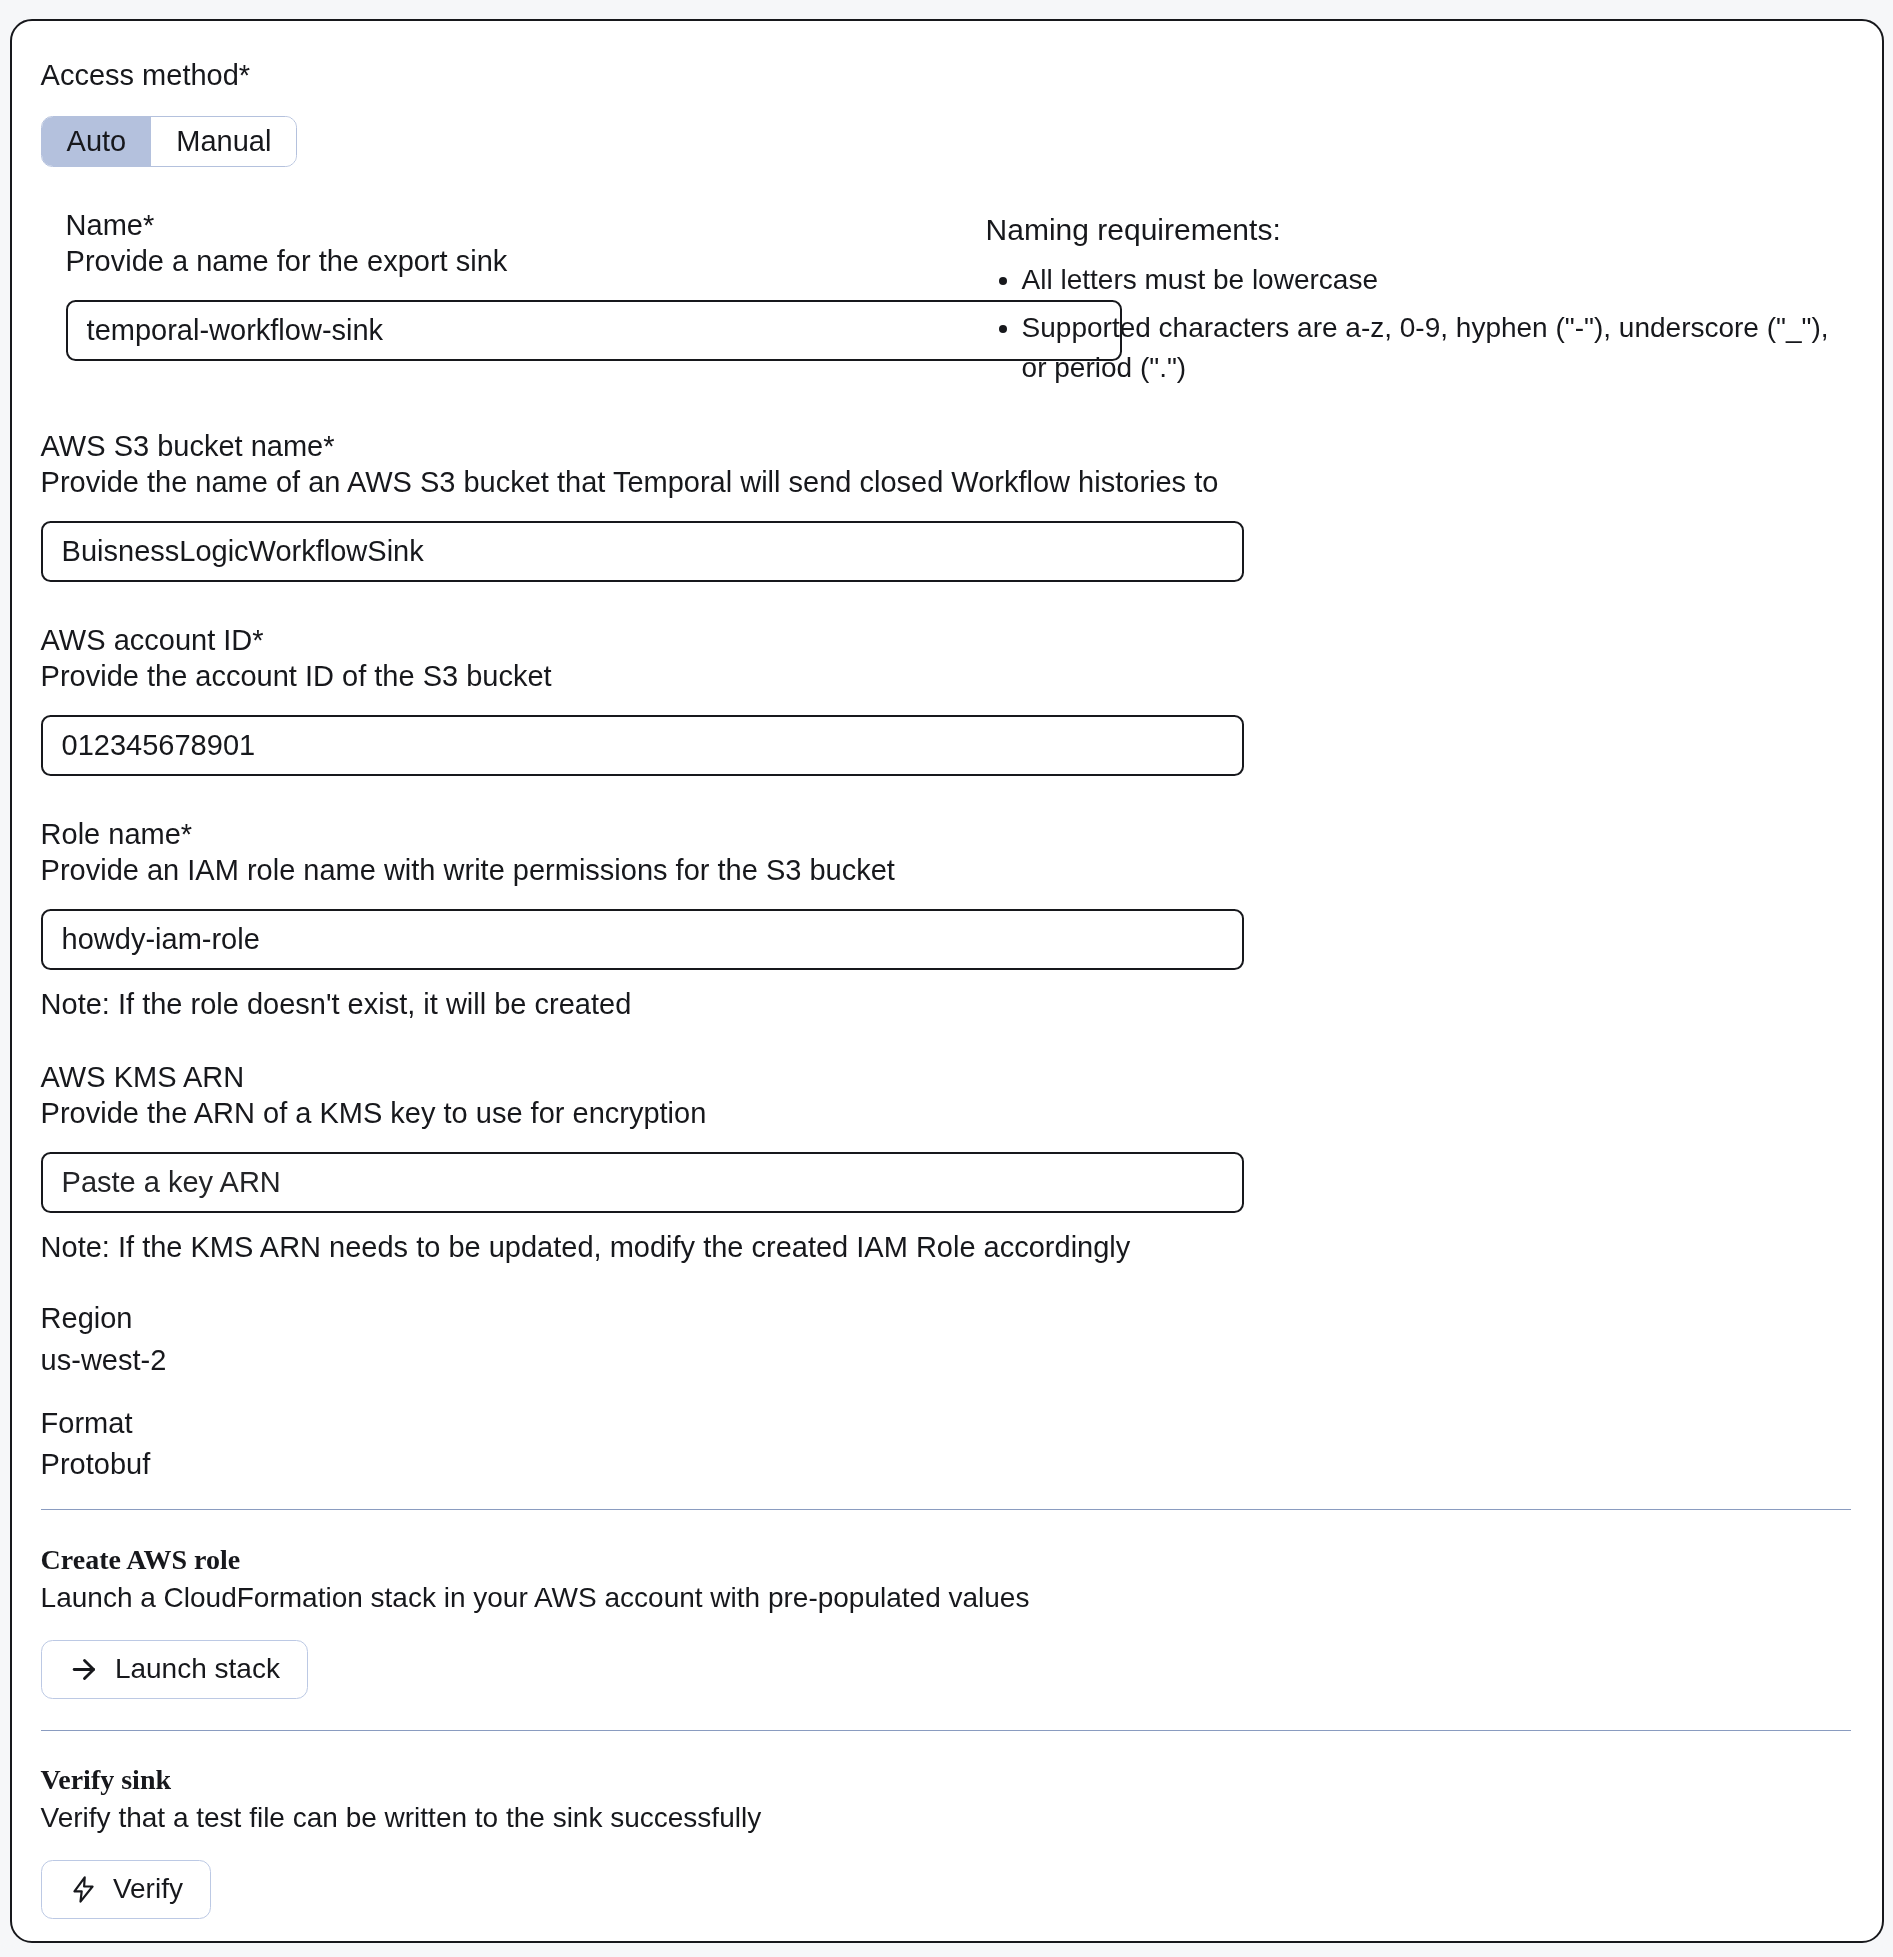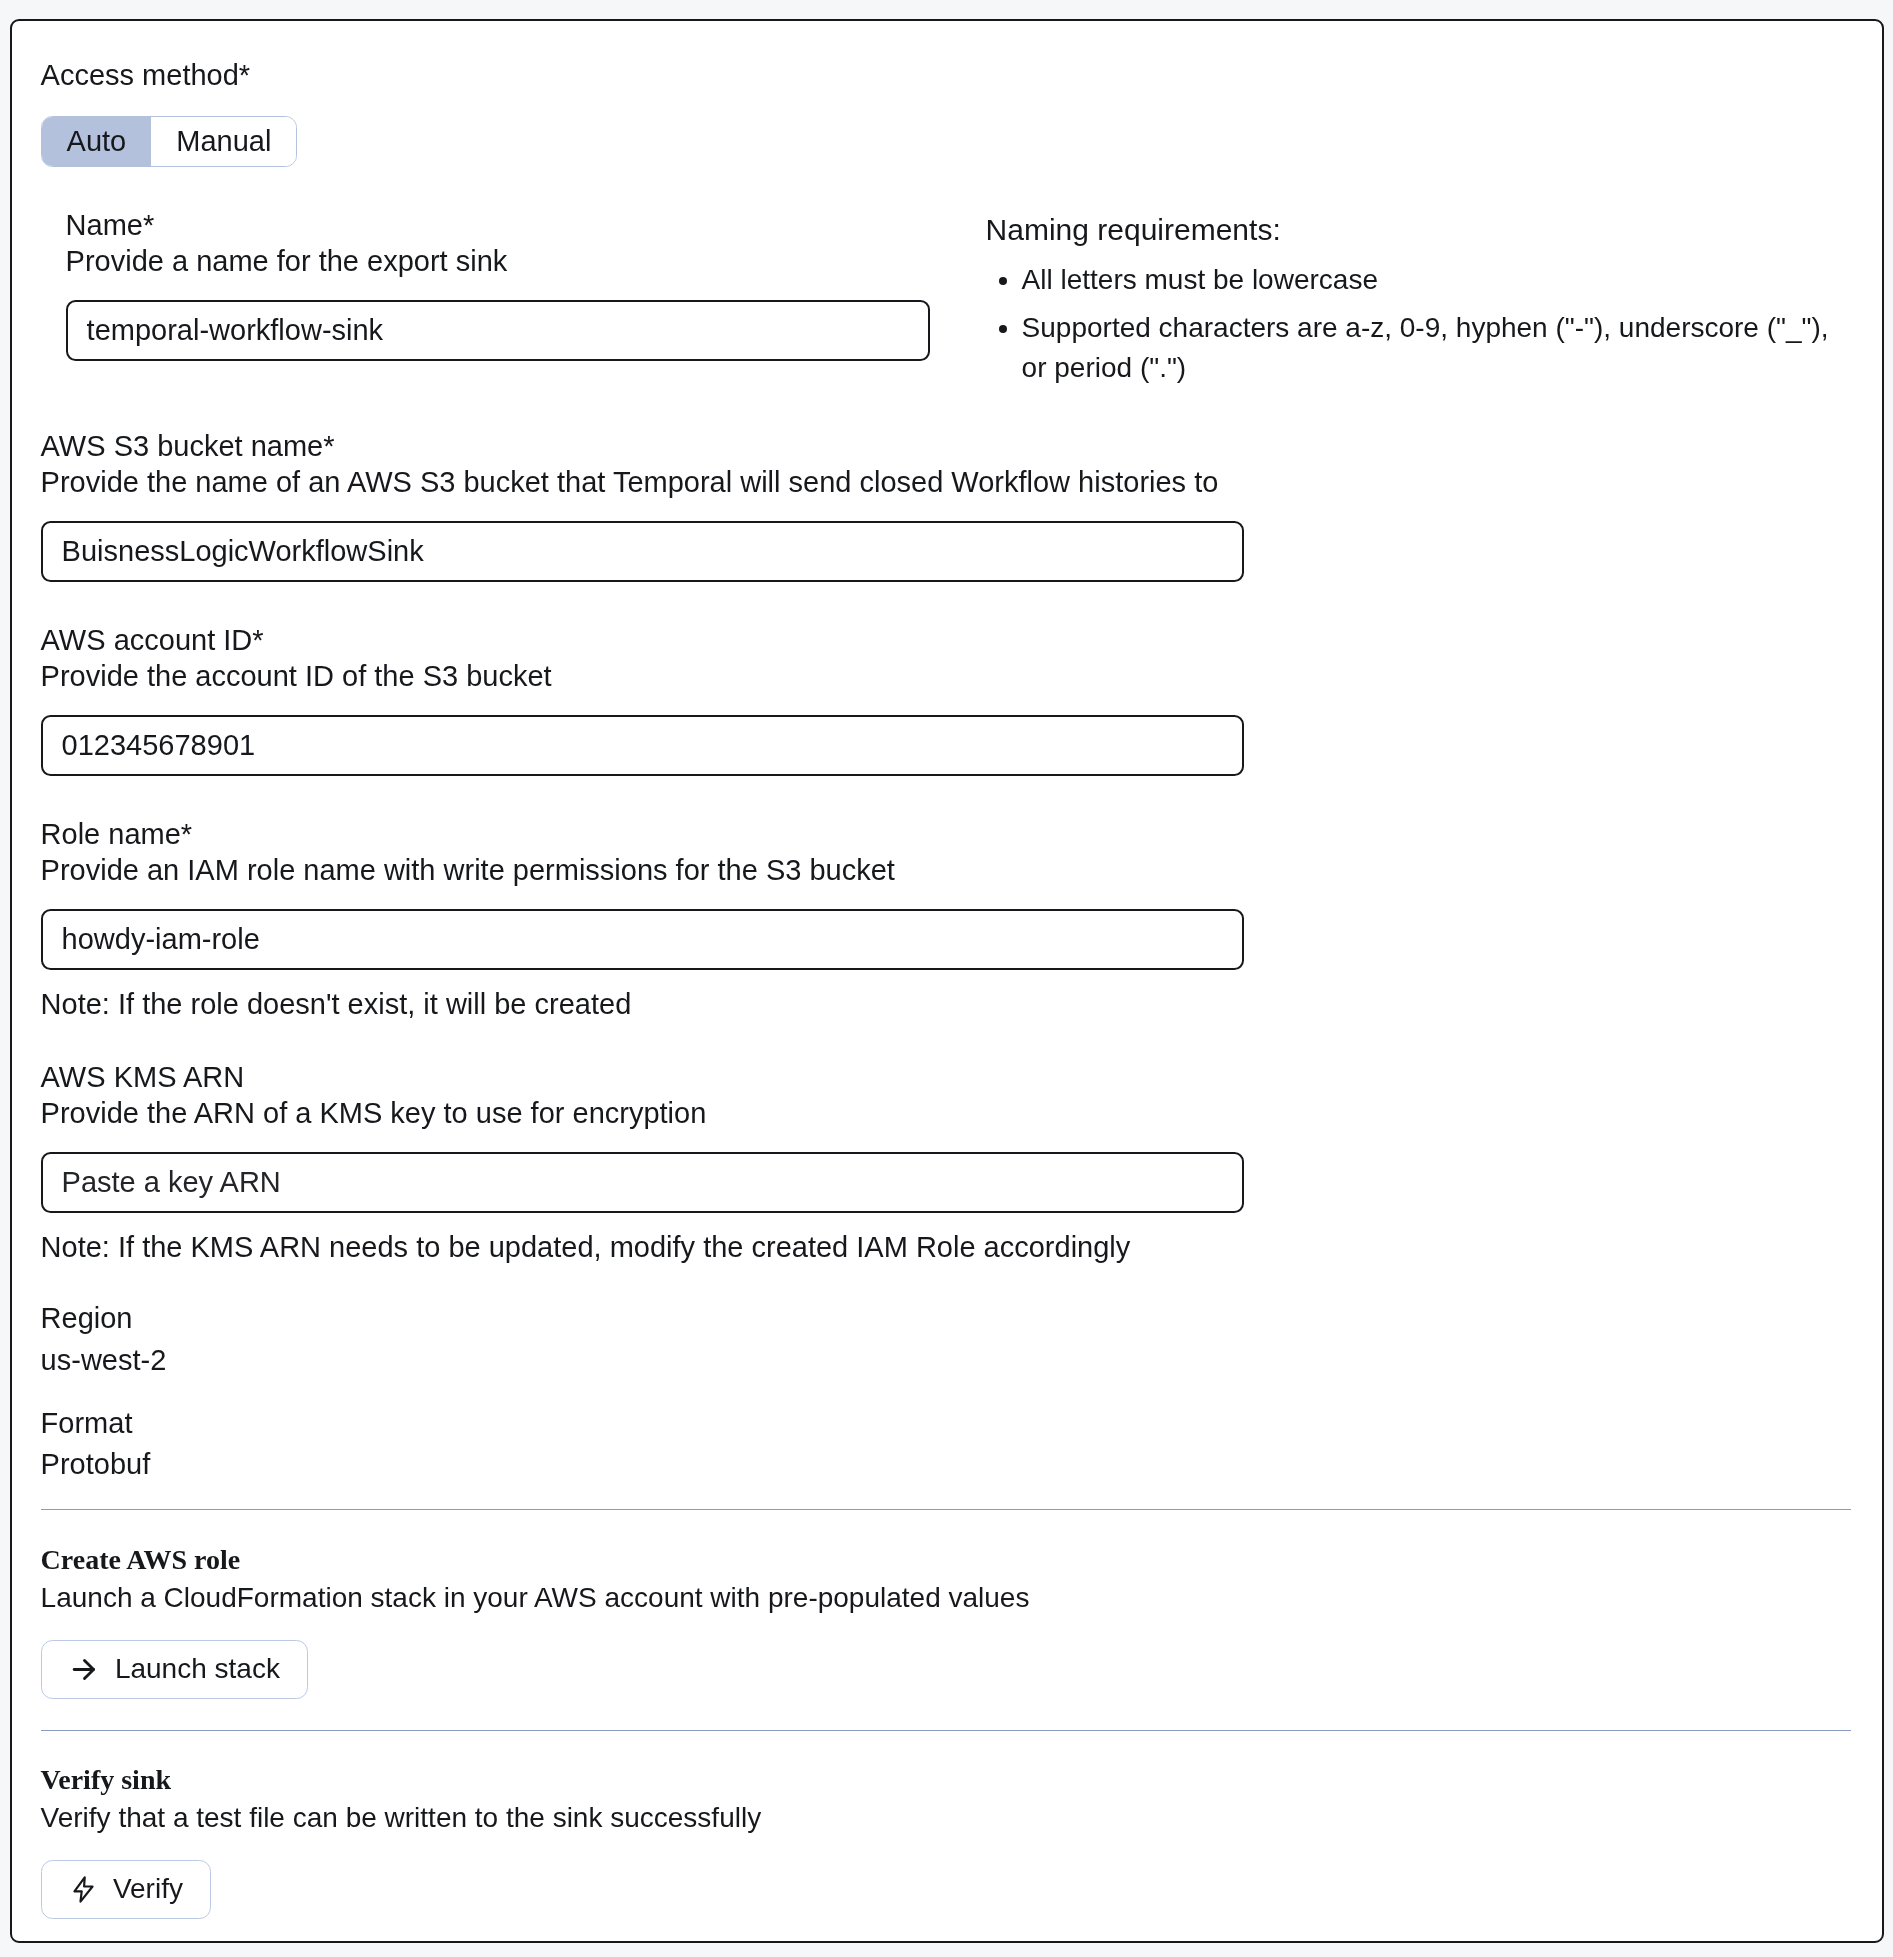--- a/index.html
+++ b/index.html
@@ -11,21 +11,21 @@
     color: #17181c;
     position: relative;
     overflow: hidden;
   }
   .card {
     position: absolute;
     left: 9.6px; top: 19px;
     width: 1874px; height: 1924px;
     background: #ffffff;
     border: 2.9px solid #17181c;
-    border-radius: 9px;
+    border-radius: 22px;
     padding: 36px 31px 0 29px;
   }
   .lbl { display: block; font-size: 29px; line-height: 36px; }
   .desc { font-size: 29px; line-height: 36px; }
   
   .toggle {
     display: inline-flex;
     margin-top: 23px;
     border: 1.9px solid #b4c1dd;
     border-radius: 11.5px;
@@ -61,21 +61,21 @@
     border: 2.4px solid #17181c;
     border-radius: 9.6px;
     padding: 0 19px;
     font-size: 29px;
     font-family: inherit;
     color: #17181c;
     background: #ffffff;
     outline: none;
   }
   .fg input::placeholder { color: #232427; opacity: 1; }
-  .w-narrow { width: 864px; }
+  .w-narrow { width: 1056px; }
   .w-wide { width: 1203px; }
   .note { font-size: 29px; line-height: 29px; margin-top: 20px; color: #17181c; }
   
   .static-group { margin-top: 38px; }
   .static-group + .static-group { margin-top: 27px; }
   .static-group .val { font-size: 29px; line-height: 36px; margin-top: 5.7px; }
   
   .divider { border: none; border-top: 1.9px solid #8a9cc0; margin: 27px 0 0 0; }
   
   .subsection { margin-top: 32.5px; }

